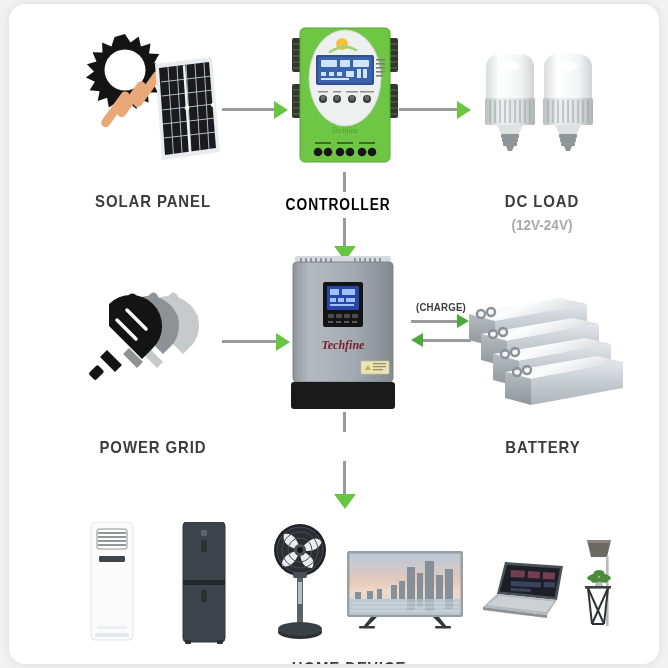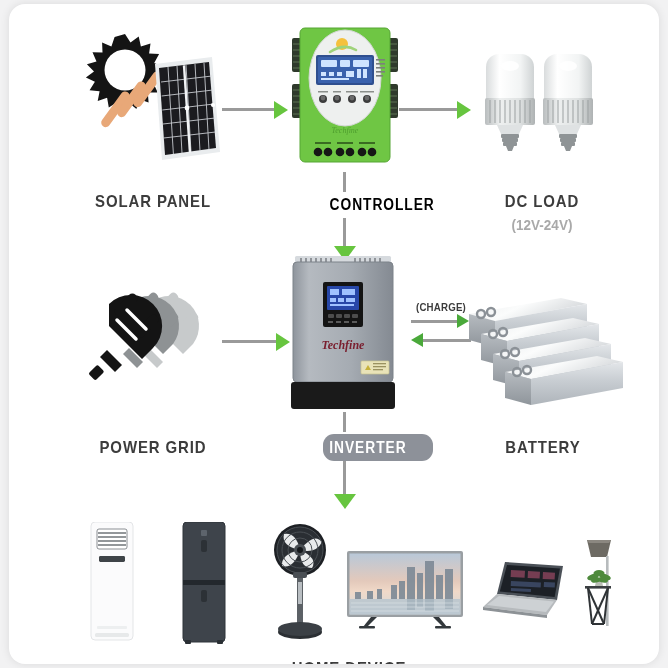--- a/index.html
+++ b/index.html
@@ -5,22 +5,22 @@
   html,body{margin:0;padding:0;background:#f2f2f3;}
   body{width:668px;height:668px;overflow:hidden;font-family:"Liberation Sans",sans-serif;}
   #stage{position:relative;width:668px;height:668px;}
   #card{position:absolute;left:9px;top:4px;width:650px;height:660px;background:#ffffff;
         border-radius:16px;box-shadow:0 0 10px rgba(0,0,0,.10);overflow:hidden;}
   .abs{position:absolute;}
   .lbl{font-weight:bold;color:#3c3c3c;font-family:"Liberation Sans Narrow","Liberation Sans",sans-serif;
        letter-spacing:.06em;text-align:center;white-space:nowrap;transform:scaleX(.88);}
   .sub{font-weight:bold;color:#a9a9a9;font-family:"Liberation Sans Narrow","Liberation Sans",sans-serif;
        text-align:center;white-space:nowrap;transform:scaleX(.9);}
-  .pill{border-radius:11px;display:flex;align-items:center;justify-content:flex-start;
-        font-weight:bold;letter-spacing:.07em;font-family:"Liberation Sans Narrow","Liberation Sans",sans-serif;margin-left:32px;}
+  .pill{border-radius:11px;display:flex;align-items:center;justify-content:flex-end;
+        font-weight:bold;letter-spacing:.07em;font-family:"Liberation Sans Narrow","Liberation Sans",sans-serif;}
   .pill span{transform:scaleX(.86);display:block;}
   .pill-gray{background:#8d9199;color:#ffffff;}
   .ln{background:#9a9a9a;position:absolute;}
   .tri-r{width:0;height:0;border-top:9px solid transparent;border-bottom:9px solid transparent;
          border-left:14px solid #67c53f;position:absolute;}
   .tri-d{width:0;height:0;border-left:11px solid transparent;border-right:11px solid transparent;
          border-top:15px solid #67c53f;position:absolute;}
   .tri-r-sm{width:0;height:0;border-top:7px solid transparent;border-bottom:7px solid transparent;
          border-left:12px solid #4aa93a;position:absolute;}
   .tri-l-sm{width:0;height:0;border-top:7px solid transparent;border-bottom:7px solid transparent;
@@ -359,23 +359,20 @@
       <g fill="#9a9160">
         <rect x="86" y="107" width="13" height="1.3"></rect>
         <rect x="86" y="110" width="13" height="1.3"></rect>
         <rect x="86" y="113" width="10" height="1.3"></rect>
       </g>
 
       <rect x="4" y="126" width="104" height="27" rx="3" fill="#1a1a1a"></rect>
     </svg>
   </div>
   <div class="ln abs" style="left:334px;top:408px;width:3px;height:20px;"></div>
-  <div class="pill pill-gray abs" style="left:282px;top:430px;width:110px;height:27px;font-size:16px;">
-    <span>INVERTER</span>
-  </div>
 
   <div class="abs" style="left:325px;top:457px;width:22px;height:50px;">
     <div class="ln" style="left:9px;top:0;width:3px;height:36px;"></div>
     <div class="tri-d" style="left:0px;top:33px;"></div>
   </div>
 
   <div class="abs" style="left:398px;top:298px;width:72px;height:52px;">
     <div class="ln" style="left:4px;top:18px;width:48px;height:2.5px;"></div>
     <div class="tri-r-sm" style="left:50px;top:12px;"></div>
     <div class="ln" style="left:16px;top:37px;width:48px;height:2.5px;"></div>

